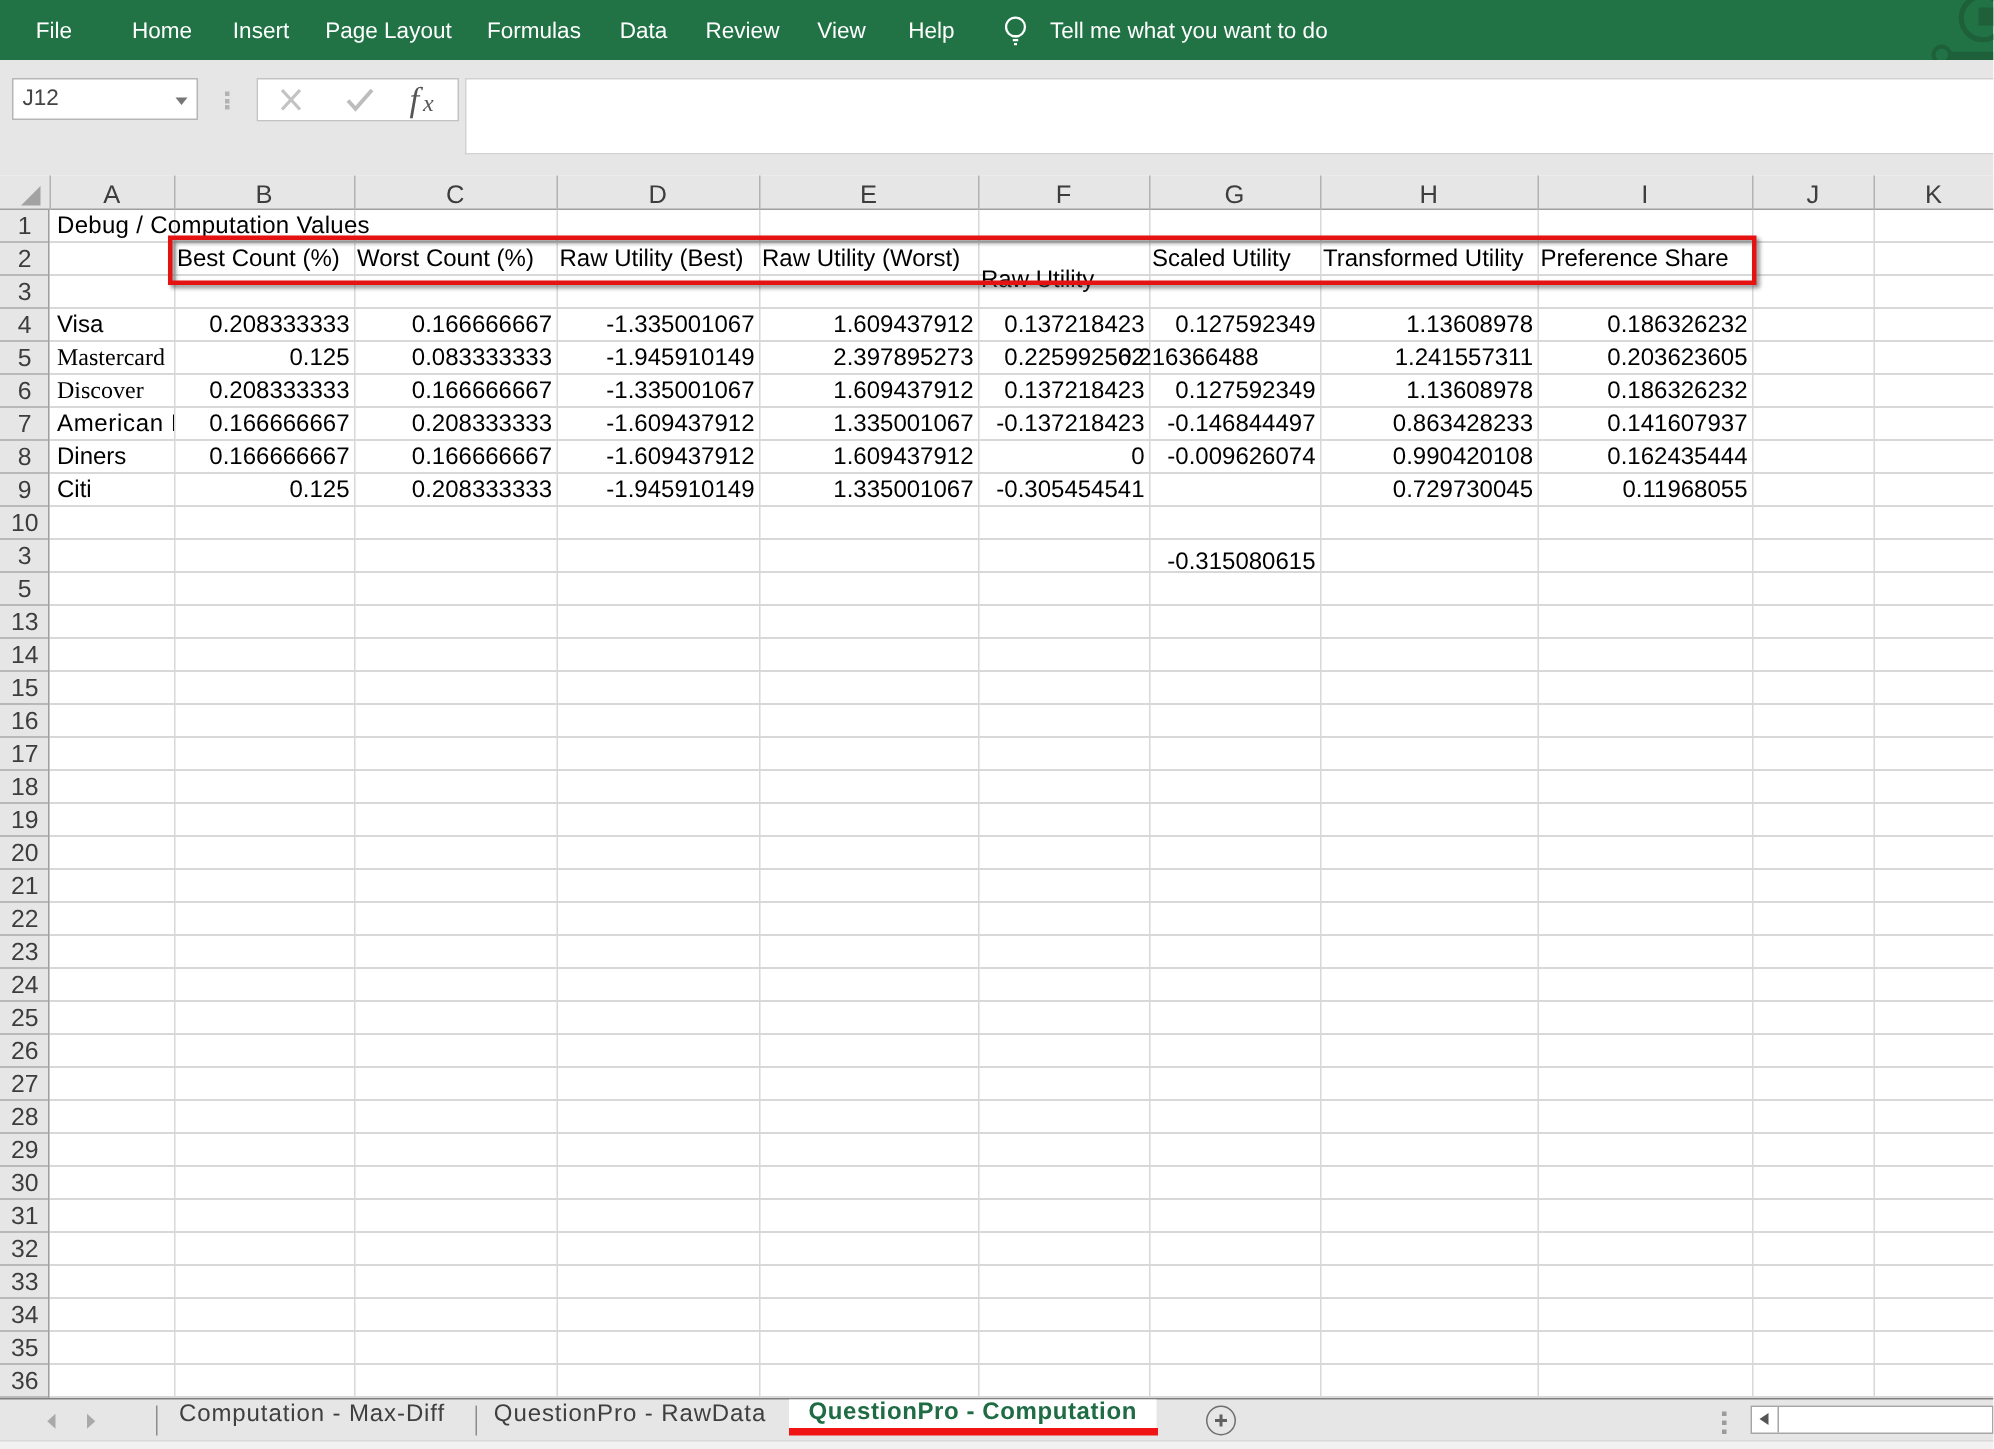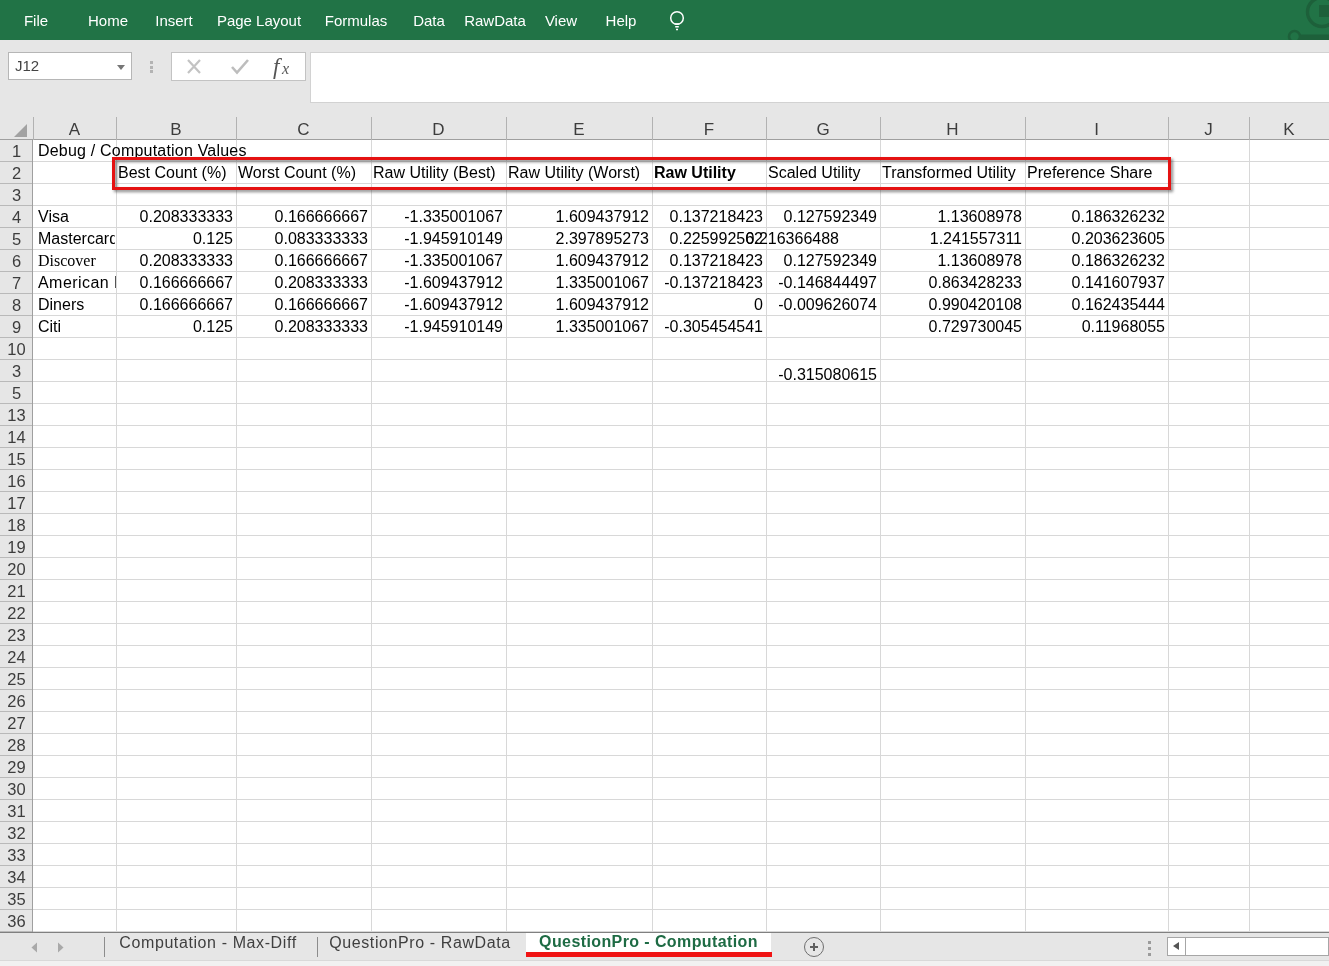--- a/index.html
+++ b/index.html
@@ -67,27 +67,28 @@
     <rect x="1299" y="34.5" width="30" height="5.5" fill="#1d603a"></rect>
     <rect x="1316" y="2" width="13" height="16" fill="#217346"></rect>
     <rect x="1319" y="5" width="10" height="12" fill="#1d603a"></rect>
   </svg>
   <span class="mi" style="left:36px">File</span>
   <span class="mi" style="left:108px">Home</span>
   <span class="mi" style="left:174px">Insert</span>
   <span class="mi" style="left:259px">Page Layout</span>
   <span class="mi" style="left:356px">Formulas</span>
   <span class="mi" style="left:429px">Data</span>
-  <span class="mi" style="left:495px">RawData</span>
+  <span class="mi" style="left:495px">Review</span>
   <span class="mi" style="left:561px">View</span>
   <span class="mi" style="left:621px">Help</span>
   <svg width="22" height="26" viewBox="0 0 22 26" style="position:absolute;left:666px;top:8px" fill="none" stroke="#fff" stroke-width="1.5">
     <circle cx="11" cy="10" r="6.3"></circle>
     <path d="M8.7 16 L13.3 16 M9.2 18.7 L12.8 18.7 M10 21.4 L12 21.4"></path>
   </svg>
+  <span class="mi" style="left:700px; transform:none;">Tell me what you want to do</span>
 </div>
 
 <div id="chrome">
   <div id="namebox">J12<span class="dd"></span></div>
   <div class="hdot" style="left:150px;top:21px"></div>
   <div class="hdot" style="left:150px;top:25.5px"></div>
   <div class="hdot" style="left:150px;top:30px"></div>
   <div id="fxbox">
     <svg width="135" height="27" style="position:absolute;left:0;top:0">
       <path d="M16 7 L28 20 M28 7 L16 20" stroke="#c3c3c3" stroke-width="2.2" fill="none"></path>
@@ -177,34 +178,34 @@
     <div class="vline" style="left:1025px"></div>
     <div class="vline" style="left:1168px"></div>
     <div class="vline" style="left:1249px"></div>
   </div>
 <div id="cells">
     <div class="cell" style="left:38px;top:140px;width:300px;letter-spacing:0.2px;">Debug / Computation Values</div>
     <div class="cell" style="left:118px;top:162px;width:118px;">Best Count (%)</div>
     <div class="cell" style="left:238px;top:162px;width:133px;">Worst Count (%)</div>
     <div class="cell" style="left:373px;top:162px;width:133px;">Raw Utility (Best)</div>
     <div class="cell" style="left:508px;top:162px;width:144px;">Raw Utility (Worst)</div>
-    <div class="cell" style="left:654px;top:162px;width:112px;font-weight:bold;">Raw Utility</div>
+    <div class="cell" style="left:654px;top:176px;width:112px;">Raw Utility</div>
     <div class="cell" style="left:768px;top:162px;width:112px;">Scaled Utility</div>
     <div class="cell" style="left:882px;top:162px;width:143px;">Transformed Utility</div>
     <div class="cell" style="left:1027px;top:162px;width:141px;">Preference Share</div>
     <div class="cell" style="left:38px;top:206px;width:77px;overflow:hidden;">Visa</div>
     <div class="cell num" style="left:116px;top:206px;width:117px;">0.208333333</div>
     <div class="cell num" style="left:236px;top:206px;width:132px;">0.166666667</div>
     <div class="cell num" style="left:371px;top:206px;width:132px;">-1.335001067</div>
     <div class="cell num" style="left:506px;top:206px;width:143px;">1.609437912</div>
     <div class="cell num" style="left:652px;top:206px;width:111px;">0.137218423</div>
     <div class="cell num" style="left:766px;top:206px;width:111px;">0.127592349</div>
     <div class="cell num" style="left:880px;top:206px;width:142px;">1.13608978</div>
     <div class="cell num" style="left:1025px;top:206px;width:140px;">0.186326232</div>
-    <div class="cell" style="left:38px;top:228px;width:77px;overflow:hidden;">Mastercard</div>
+    <div class="cell" style="left:38px;top:228px;width:77px;overflow:hidden;font-family:Liberation Serif, serif;">Mastercard</div>
     <div class="cell num" style="left:116px;top:228px;width:117px;">0.125</div>
     <div class="cell num" style="left:236px;top:228px;width:132px;">0.083333333</div>
     <div class="cell num" style="left:371px;top:228px;width:132px;">-1.945910149</div>
     <div class="cell num" style="left:506px;top:228px;width:143px;">2.397895273</div>
     <div class="cell num" style="left:652px;top:228px;width:111px;">0.225992562</div>
     <div class="cell num" style="left:728px;top:228px;width:111px;">0.216366488</div>
     <div class="cell num" style="left:880px;top:228px;width:142px;">1.241557311</div>
     <div class="cell num" style="left:1025px;top:228px;width:140px;">0.203623605</div>
     <div class="cell" style="left:38px;top:250px;width:77px;overflow:hidden;font-family:Liberation Serif, serif;">Discover</div>
     <div class="cell num" style="left:116px;top:250px;width:117px;">0.208333333</div>

